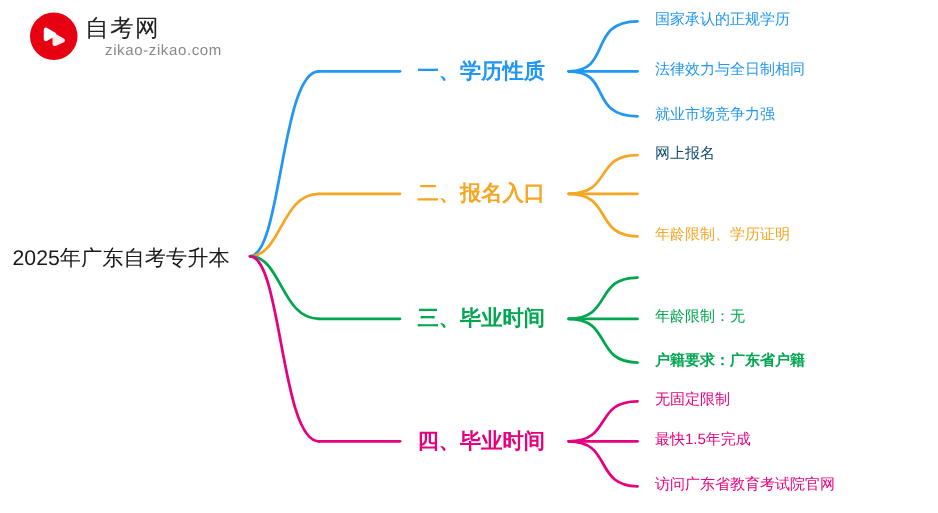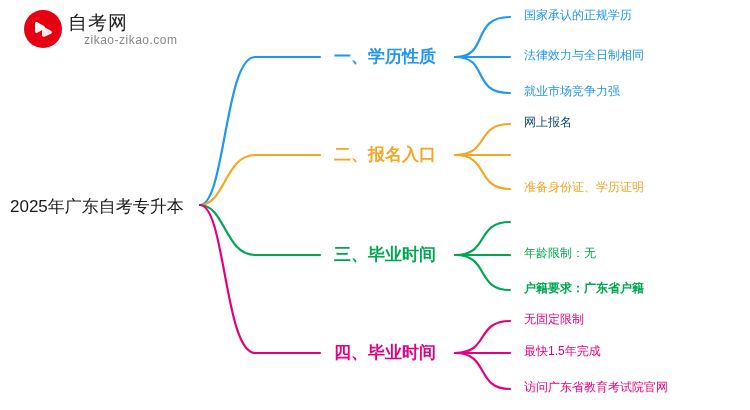--- a/index.html
+++ b/index.html
@@ -135,21 +135,21 @@
 
   <div class="node-text root-text">2025年广东自考专升本</div>
 
   <div class="node-text branch-text" style="left:334px; top:48px; color:#2196f3;">一、学历性质</div>
   <div class="node-text leaf-text" style="left:524px; top:9px; color:#2196f3;">国家承认的正规学历</div>
   <div class="node-text leaf-text" style="left:524px; top:49px; color:#2196f3;">法律效力与全日制相同</div>
   <div class="node-text leaf-text" style="left:524px; top:85px; color:#2196f3;">就业市场竞争力强</div>
 
   <div class="node-text branch-text" style="left:334px; top:146px; color:#f5a623;">二、报名入口</div>
   <div class="node-text leaf-text" style="left:524px; top:116px; color:#0c4a6e;">网上报名</div>
-  <div class="node-text leaf-text" style="left:524px; top:181px; color:#f5a623;">准备身份证、学历证明</div>
+  <div class="node-text leaf-text" style="left:524px; top:181px; color:#f5a623;">年龄限制、学历证明</div>
 
   <div class="node-text branch-text" style="left:334px; top:246px; color:#00a650;">三、毕业时间</div>
   <div class="node-text leaf-text" style="left:524px; top:247px; color:#00a650;">年龄限制：无</div>
   <div class="node-text leaf-text" style="left:524px; top:282px; color:#00a650;font-weight:bold;">户籍要求：广东省户籍</div>
 
   <div class="node-text branch-text" style="left:334px; top:344px; color:#e6007e;">四、毕业时间</div>
   <div class="node-text leaf-text" style="left:524px; top:313px; color:#e6007e;">无固定限制</div>
   <div class="node-text leaf-text" style="left:524px; top:345px; color:#e6007e;">最快1.5年完成</div>
   <div class="node-text leaf-text" style="left:524px; top:381px; color:#e6007e;">访问广东省教育考试院官网</div>
 

